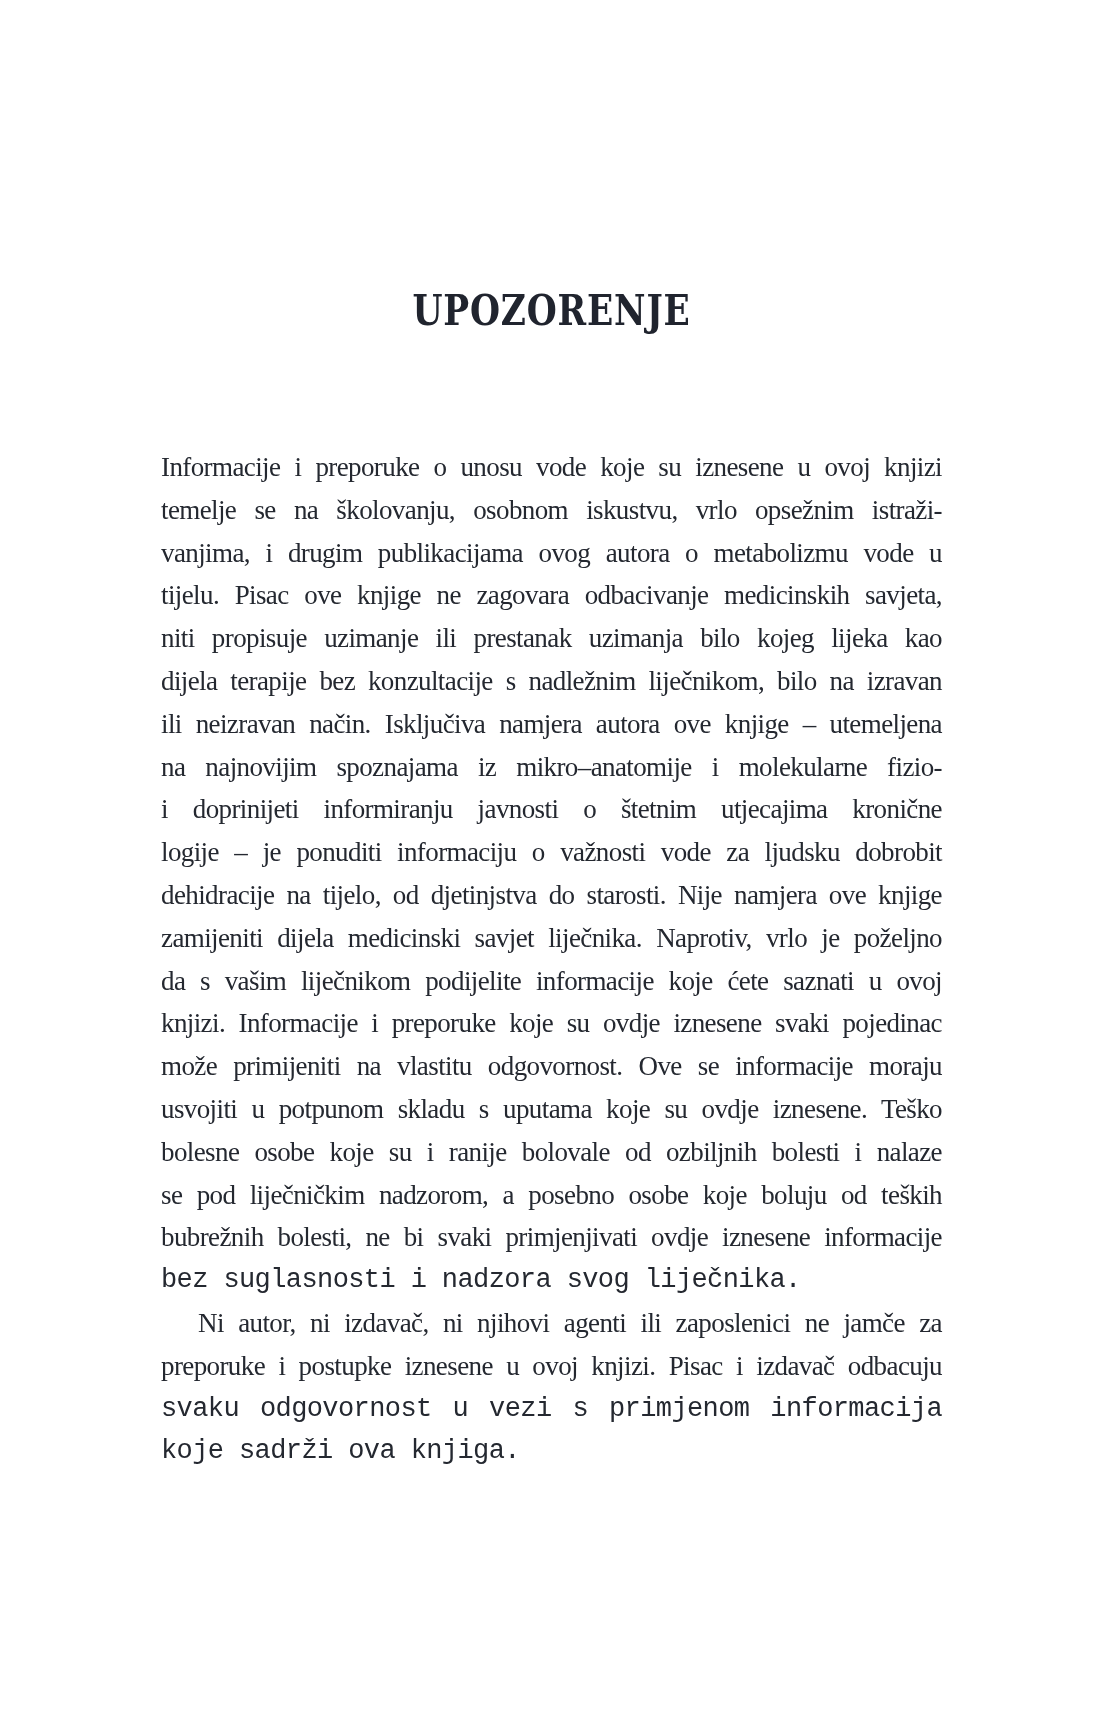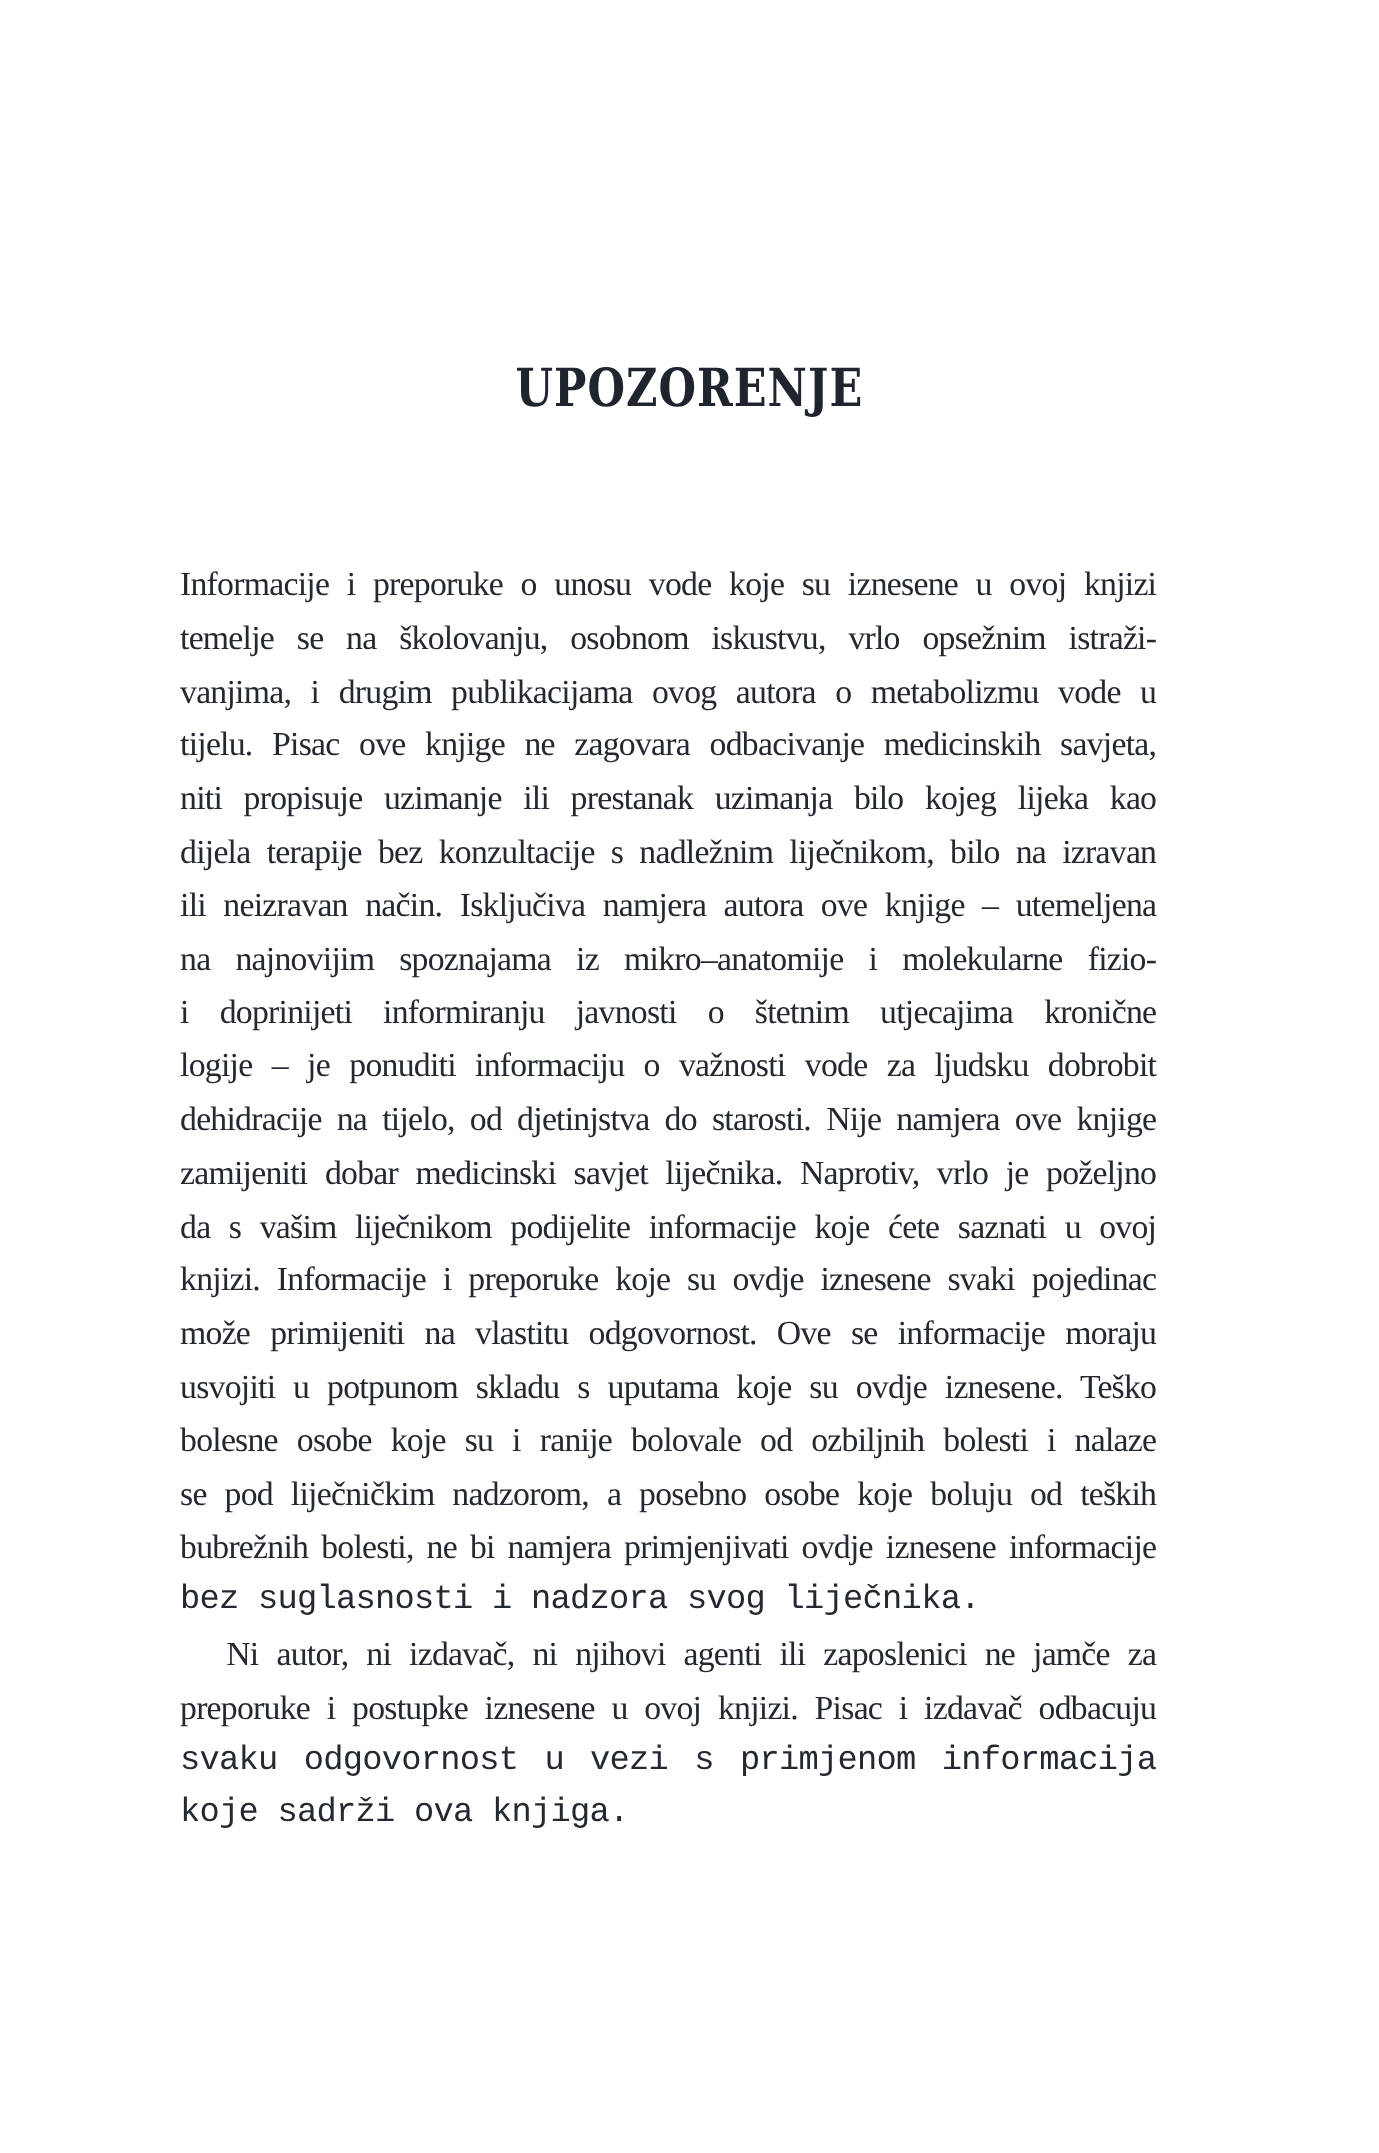--- a/index.html
+++ b/index.html
@@ -23,21 +23,21 @@
     font-size: 42px;
     line-height: 42px;
     letter-spacing: 1px;
     color: var(--title, #20242e);
     transform: scaleX(0.82);
     transform-origin: center;
     white-space: nowrap;
   }
   .body-text {
     position: absolute;
-    left: 144px;
+    left: 161px;
     top: 432px;
     width: 781px;
     font-family: "Liberation Serif", serif;
     font-size: 27px;
     line-height: 42.8px;
     letter-spacing: -0.6px;
     color: var(--text, #242830);
   }
   .line {
     height: 42.8px;
@@ -64,26 +64,26 @@
       <div class="line">temelje se na školovanju, osobnom iskustvu, vrlo opsežnim istraži-</div>
       <div class="line">vanjima, i drugim publikacijama ovog autora o metabolizmu vode u</div>
       <div class="line">tijelu. Pisac ove knjige ne zagovara odbacivanje medicinskih savjeta,</div>
       <div class="line">niti propisuje uzimanje ili prestanak uzimanja bilo kojeg lijeka kao</div>
       <div class="line">dijela terapije bez konzultacije s nadležnim liječnikom, bilo na izravan</div>
       <div class="line">ili neizravan način. Isključiva namjera autora ove knjige – utemeljena</div>
       <div class="line">na najnovijim spoznajama iz mikro–anatomije i molekularne fizio-</div>
       <div class="line">i doprinijeti informiranju javnosti o štetnim utjecajima kronične</div>
       <div class="line">logije – je ponuditi informaciju o važnosti vode za ljudsku dobrobit</div>
       <div class="line">dehidracije na tijelo, od djetinjstva do starosti. Nije namjera ove knjige</div>
-      <div class="line">zamijeniti dobar medicinski savjet liječnika. Naprotiv, vrlo je poželjno</div>
+      <div class="line">zamijeniti dijela medicinski savjet liječnika. Naprotiv, vrlo je poželjno</div>
       <div class="line">da s vašim liječnikom podijelite informacije koje ćete saznati u ovoj</div>
       <div class="line">knjizi. Informacije i preporuke koje su ovdje iznesene svaki pojedinac</div>
       <div class="line">može primijeniti na vlastitu odgovornost. Ove se informacije moraju</div>
       <div class="line">usvojiti u potpunom skladu s uputama koje su ovdje iznesene. Teško</div>
       <div class="line">bolesne osobe koje su i ranije bolovale od ozbiljnih bolesti i nalaze</div>
       <div class="line">se pod liječničkim nadzorom, a posebno osobe koje boluju od teških</div>
-      <div class="line">bubrežnih bolesti, ne bi namjera primjenjivati ovdje iznesene informacije</div>
+      <div class="line">bubrežnih bolesti, ne bi svaki primjenjivati ovdje iznesene informacije</div>
       <div class="line last">bez suglasnosti i nadzora svog liječnika.</div>
       <div class="line indent">Ni autor, ni izdavač, ni njihovi agenti ili zaposlenici ne jamče za</div>
       <div class="line">preporuke i postupke iznesene u ovoj knjizi. Pisac i izdavač odbacuju</div>
       <div class="line last">svaku odgovornost u vezi s primjenom informacija koje sadrži ova knjiga.</div>
     </div>
 </div>
 
 </body></html>

